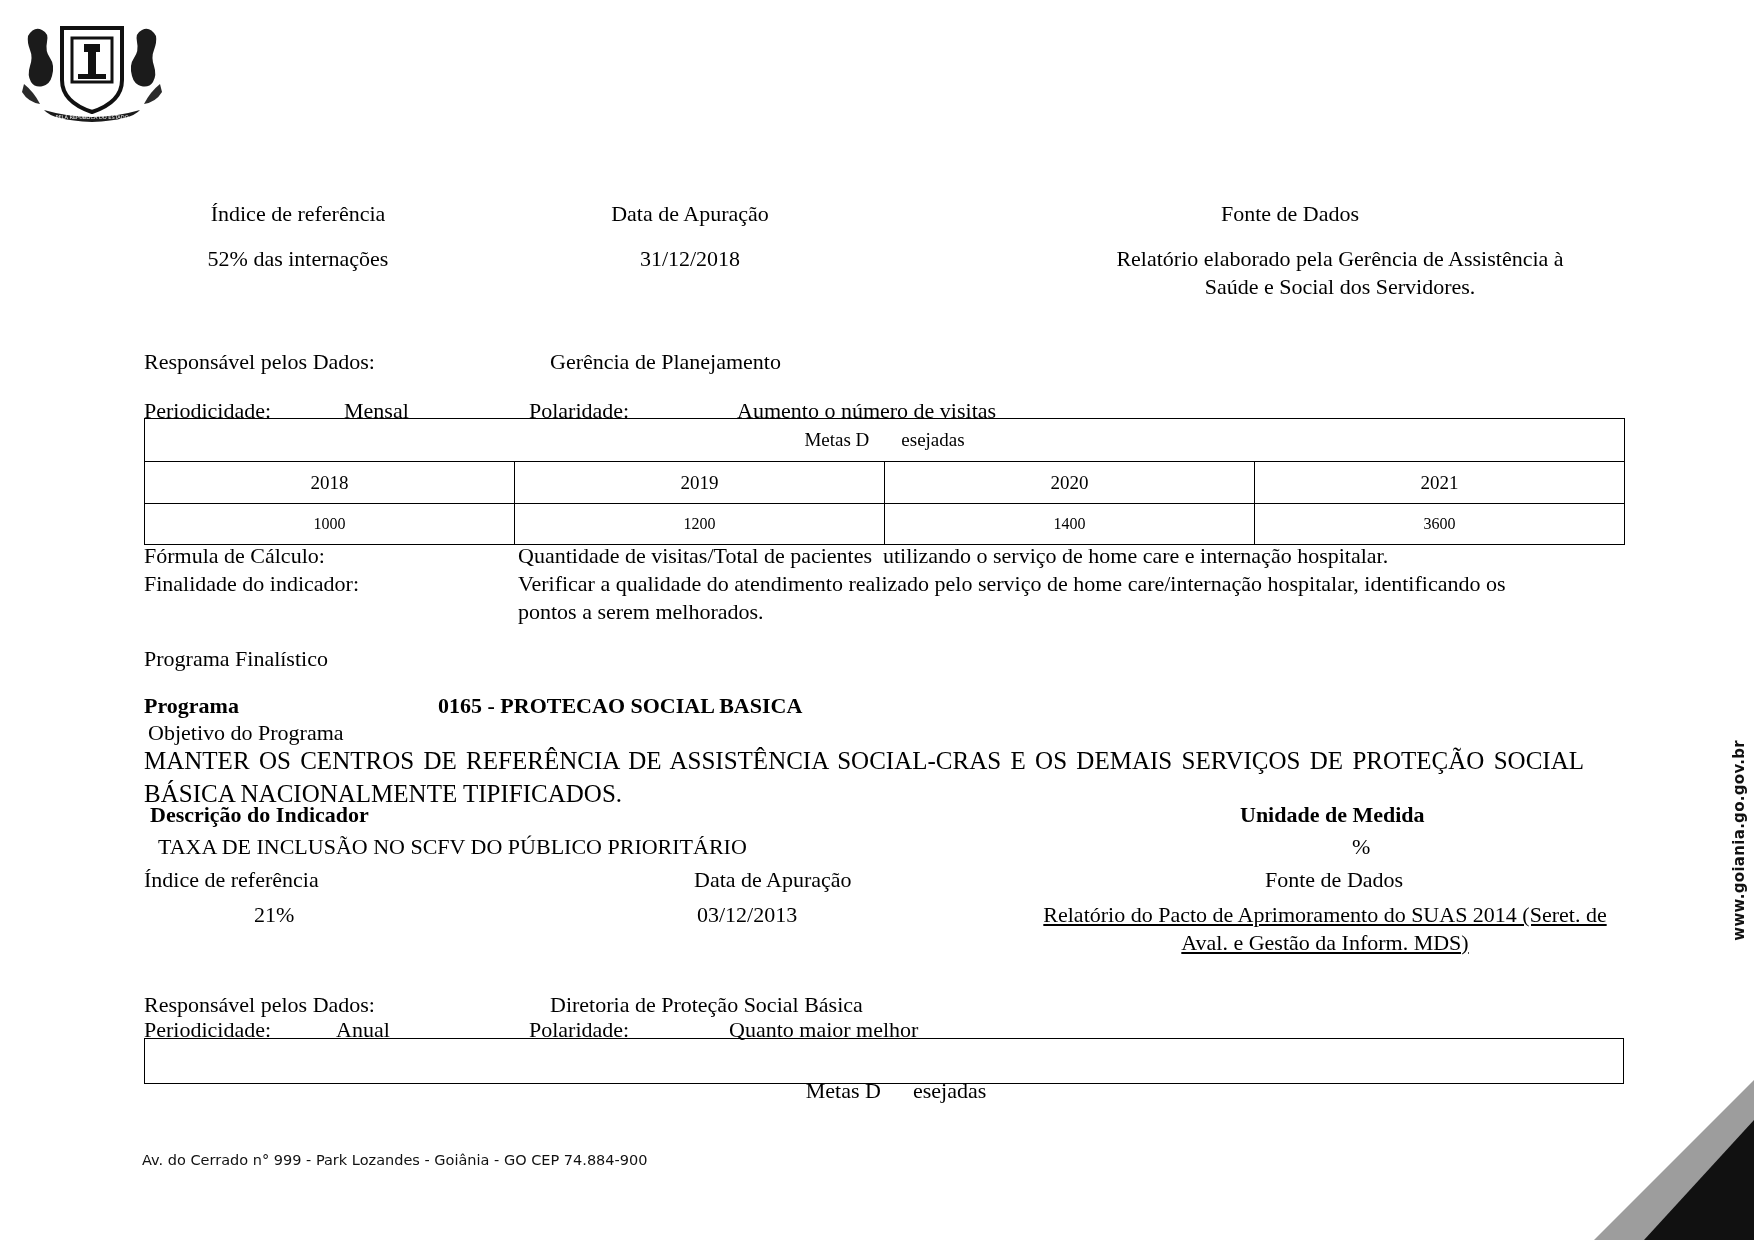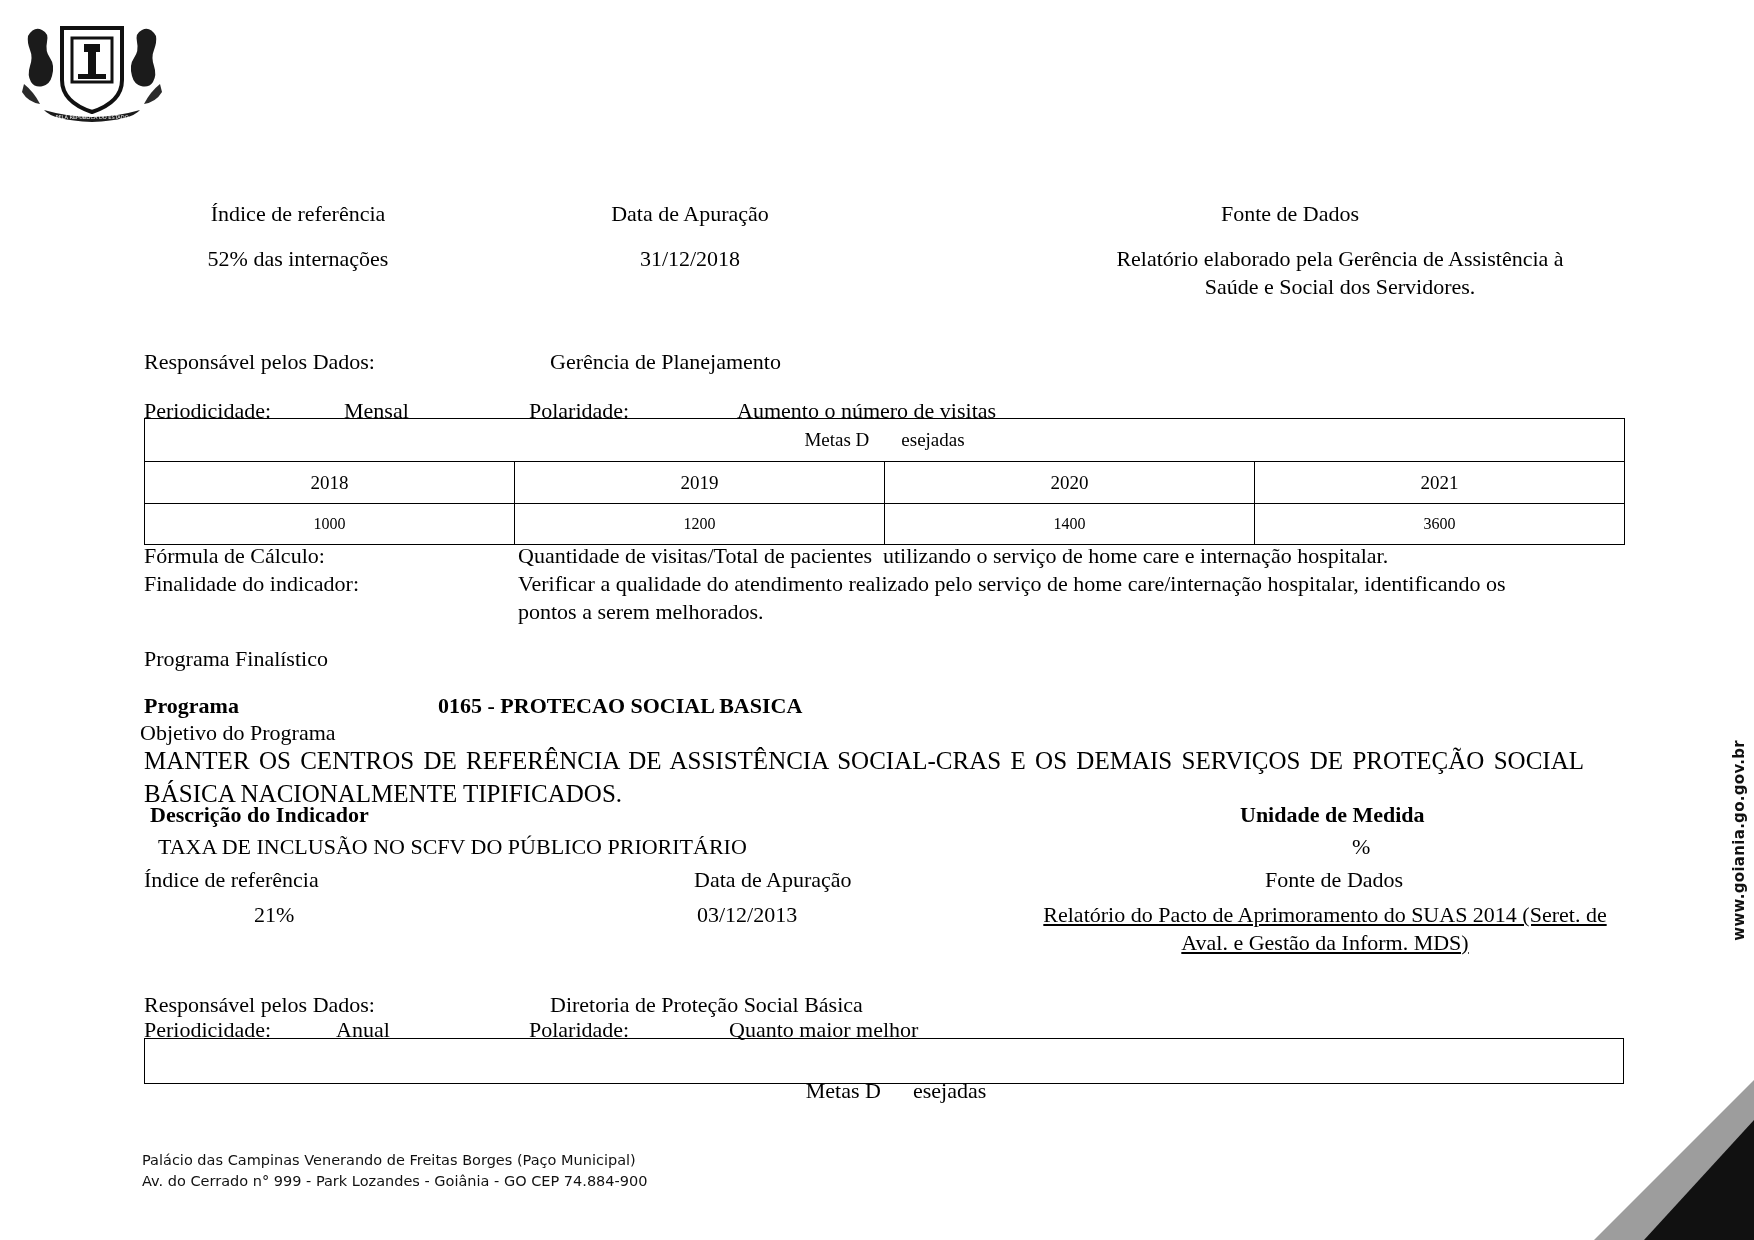--- a/index.html
+++ b/index.html
@@ -216,21 +216,21 @@
 <div class="t" style="left:518px; top:542px;">Quantidade de visitas/Total de pacientes  utilizando o serviço de home care e internação hospitalar.</div>
 
 <div class="t" style="left:144px; top:570px;">Finalidade do indicador:</div>
 <div class="t wrap" style="left:518px; top:570px; width:1040px;">Verificar a qualidade do atendimento realizado pelo serviço de home care/internação hospitalar, identificando os pontos a serem melhorados.</div>
 
 <div class="t" style="left:144px; top:645px;">Programa Finalístico</div>
 
 <div class="t b" style="left:144px; top:692px;">Programa</div>
 <div class="t b" style="left:438px; top:692px;">0165 - PROTECAO SOCIAL BASICA</div>
 
-<div class="t" style="left:140px; top:719px;">Objetivo do Programa</div>
+<div class="t" style="left:148px; top:719px;">Objetivo do Programa</div>
 <div class="justify" style="left:144px; top:745px; width:1440px;">MANTER OS CENTROS DE REFERÊNCIA DE ASSISTÊNCIA SOCIAL-CRAS E OS DEMAIS SERVIÇOS DE PROTEÇÃO SOCIAL BÁSICA NACIONALMENTE TIPIFICADOS.</div>
 
 <div class="t b" style="left:150px; top:801px;">Descrição do Indicador</div>
 <div class="t b" style="left:1240px; top:801px;">Unidade de Medida</div>
 
 <div class="t" style="left:158px; top:833px;">TAXA DE INCLUSÃO NO SCFV DO PÚBLICO PRIORITÁRIO</div>
 <div class="t" style="left:1352px; top:833px;">%</div>
 
 <div class="t" style="left:144px; top:866px;">Índice de referência</div>
 <div class="t" style="left:694px; top:866px;">Data de Apuração</div>
@@ -257,15 +257,14 @@
 <div class="vurl">www.goiania.go.gov.br</div>
 
 <div class="corner">
   <svg width="200" height="160" viewBox="0 0 200 160" xmlns="http://www.w3.org/2000/svg">
     <polygon points="200,0 200,160 40,160" fill="#9d9d9d"></polygon>
     <polygon points="200,40 200,160 90,160" fill="#111111"></polygon>
   </svg>
 </div>
 
 <div class="footer">
-  <div>Palácio das Campinas Venerando de Freitas Borges (Paço Municipal)</div>
   <div>Av.  do Cerrado n° 999 - Park Lozandes - Goiânia - GO CEP 74.884-900</div>
 </div>
 
 </body></html>

